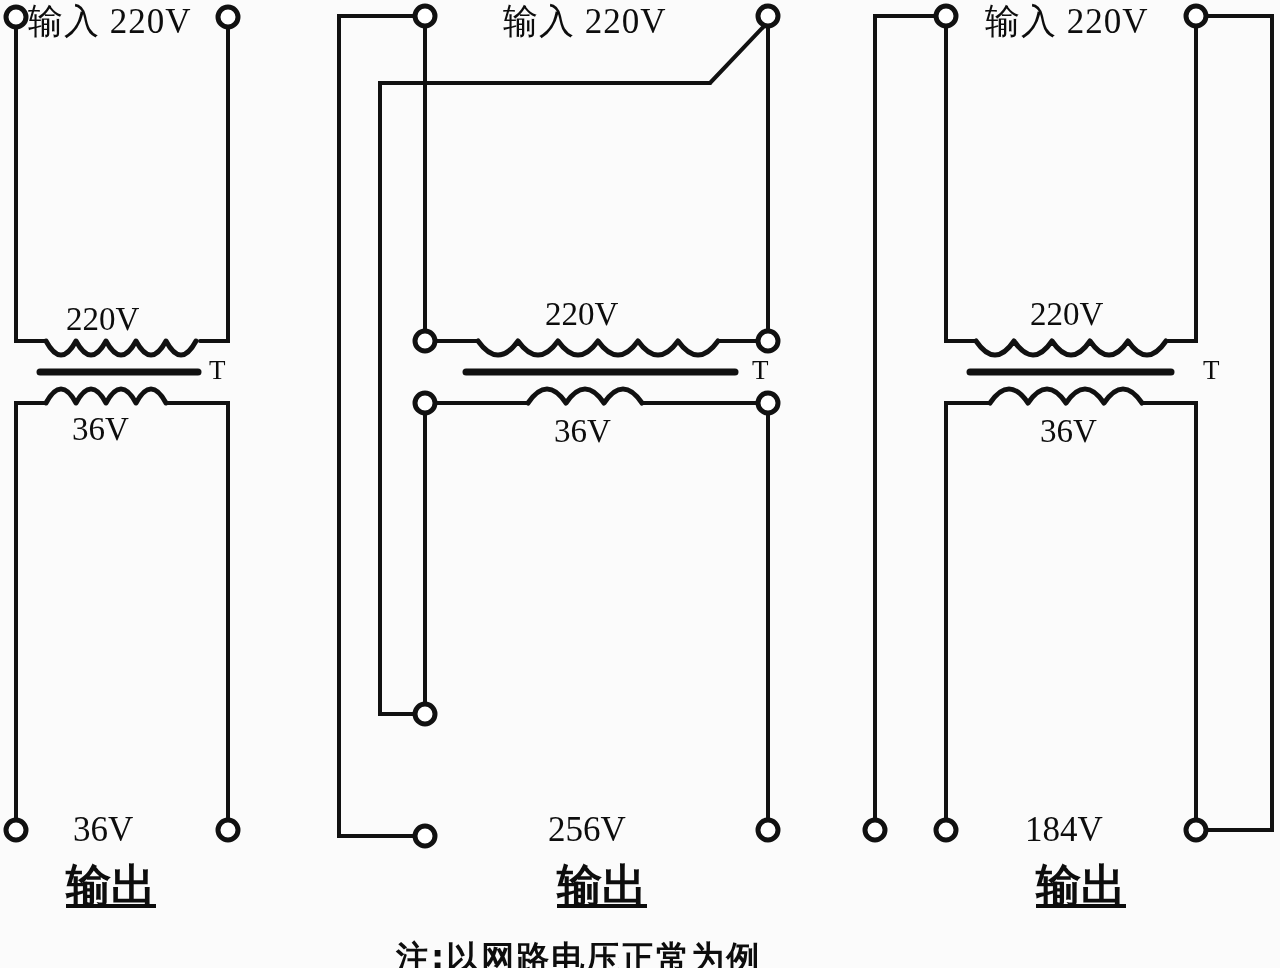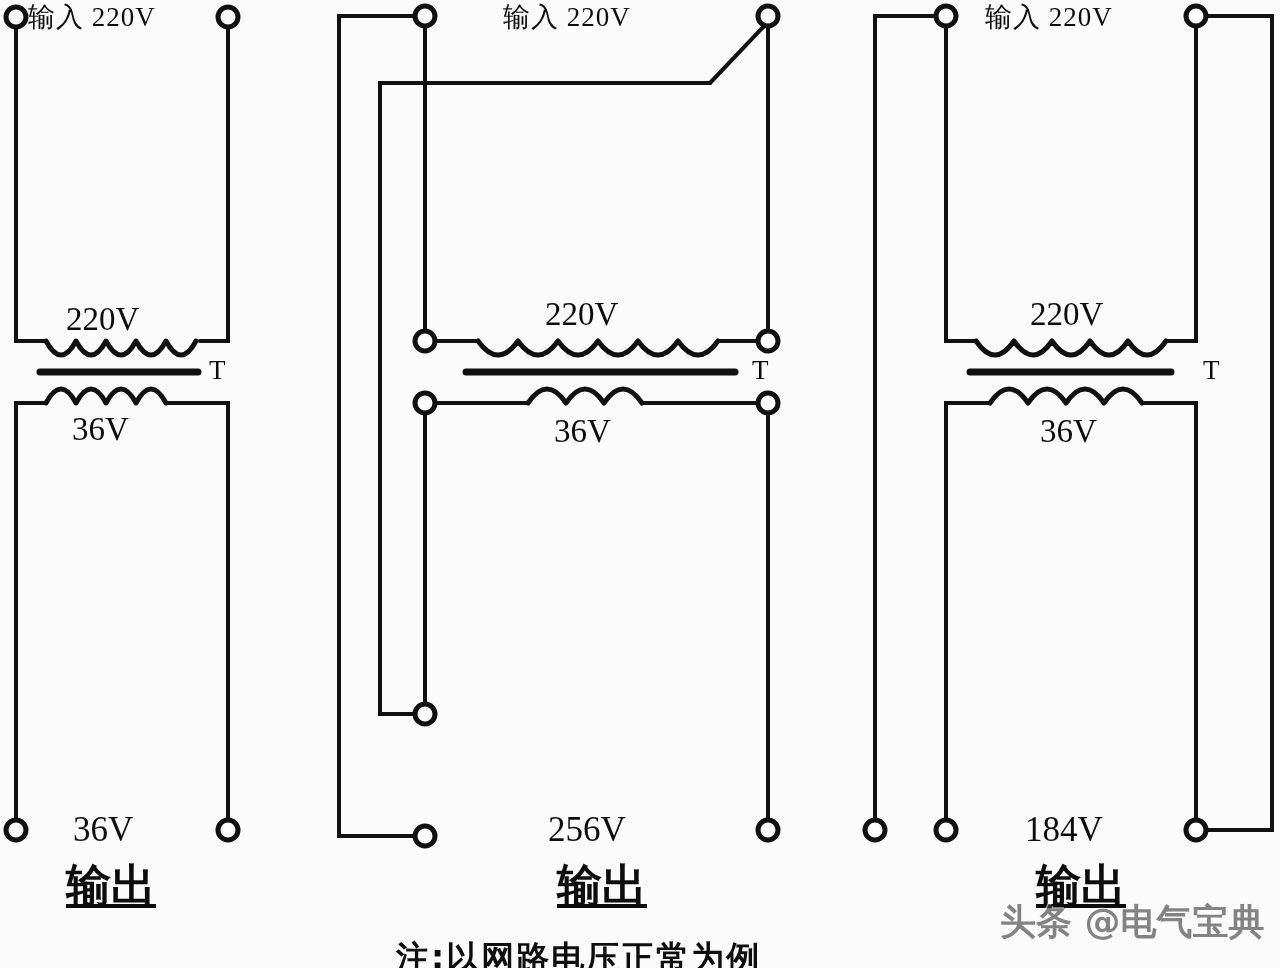--- a/index.html
+++ b/index.html
@@ -47,21 +47,21 @@
     stroke-width: 5;
   }
   .lbl {
     position: absolute;
     white-space: nowrap;
     color: #0d0d0d;
     font-family: "Liberation Serif", "DejaVu Serif", serif;
     line-height: 1;
   }
   .t-input {
-    font-size: 27px;
+    font-size: 35px;
     letter-spacing: 1px;
   }
   .t-coil {
     font-size: 33px;
     letter-spacing: 0px;
   }
   .t-core {
     font-size: 27px;
   }
   .t-out-v {
@@ -204,15 +204,14 @@
 
   <div class="lbl t-input" style="left:985px; top:4px;">输入 220V</div>
   <div class="lbl t-coil" style="left:1030px; top:298px;">220V</div>
   <div class="lbl t-core" style="left:1203px; top:357px;">T</div>
   <div class="lbl t-coil" style="left:1040px; top:415px;">36V</div>
   <div class="lbl t-out-v" style="left:1025px; top:812px;">184V</div>
   <div class="lbl t-out-cjk" style="left:1036px; top:863px;">输出</div>
 
   <div class="lbl t-note" style="left:396px; top:921px;">注:以网路电压正常为例</div>
 
-  <div class="watermark" style="left:1000px; top:898px;">头条 @电气宝典</div>
 
 </div>
 
 </body></html>

